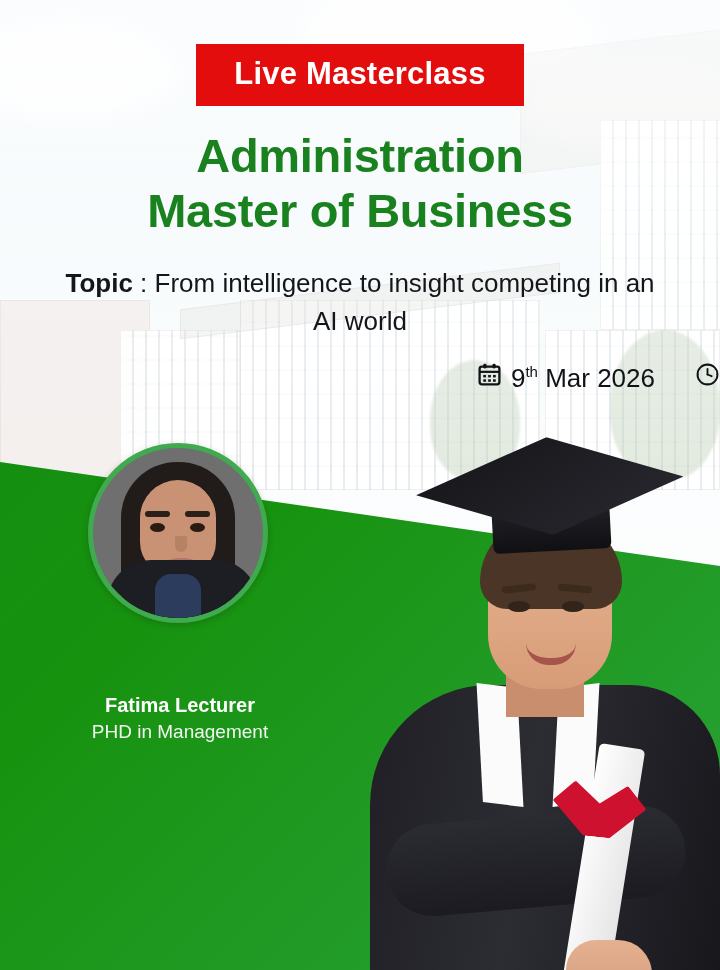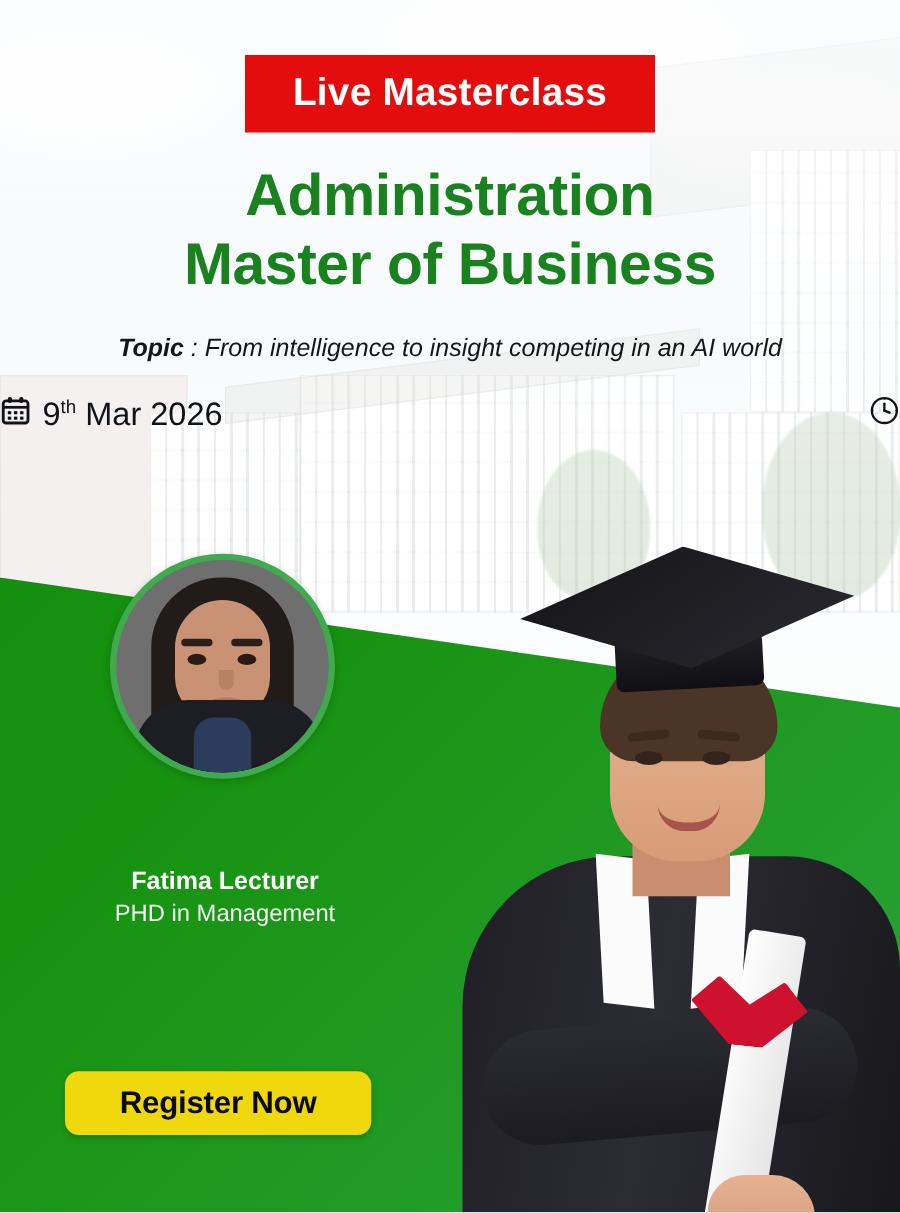--- a/index.html
+++ b/index.html
@@ -67,31 +67,30 @@
   .title {
     color:#19811e;
     font-size:47px; font-weight:bold;
     line-height:1.18;
     letter-spacing:-.3px;
     margin-top:22px;
   }
 
   .topic {
     color:#15161a;
-    font-size:20px;
+    font-size:26px;
     line-height:1.45;
     margin-top:26px;
     padding:0 60px;
-    font-style:italic;
   }
   .topic b { font-weight:bold; }
 
   .meta {
     margin-top:22px;
-    display:flex; justify-content:space-between; align-items:center;
+    display:flex; justify-content:flex-end; align-items:center;
     gap:40px;
     color:#111318;
     font-size:26px;
   }
   .meta-item { display:flex; align-items:center; gap:9px; }
   .meta-item sup { font-size:15px; vertical-align:super; }
   .ico { display:block; }
 
   
   .portrait {
@@ -312,21 +311,20 @@
       <div class="p-eye r"></div>
     <div class="p-nose"></div>
     <div class="p-lip"></div>
     <div class="p-body"></div>
     <div class="p-shirt"></div>
   </div>
 
   <div class="speaker-role">Fatima Lecturer</div>
   <div class="speaker-qual">PHD in Management</div>
 
-  <button class="cta">Register Now</button>
 
   <div class="grad">
     <div class="g-gown"></div>
     <div class="g-collar-l"></div>
     <div class="g-collar-r"></div>
     <div class="g-neck"></div>
     <div class="g-face"></div>
     <div class="g-hair"></div>
     <div class="g-brow l"></div>
       <div class="g-brow r"></div>

